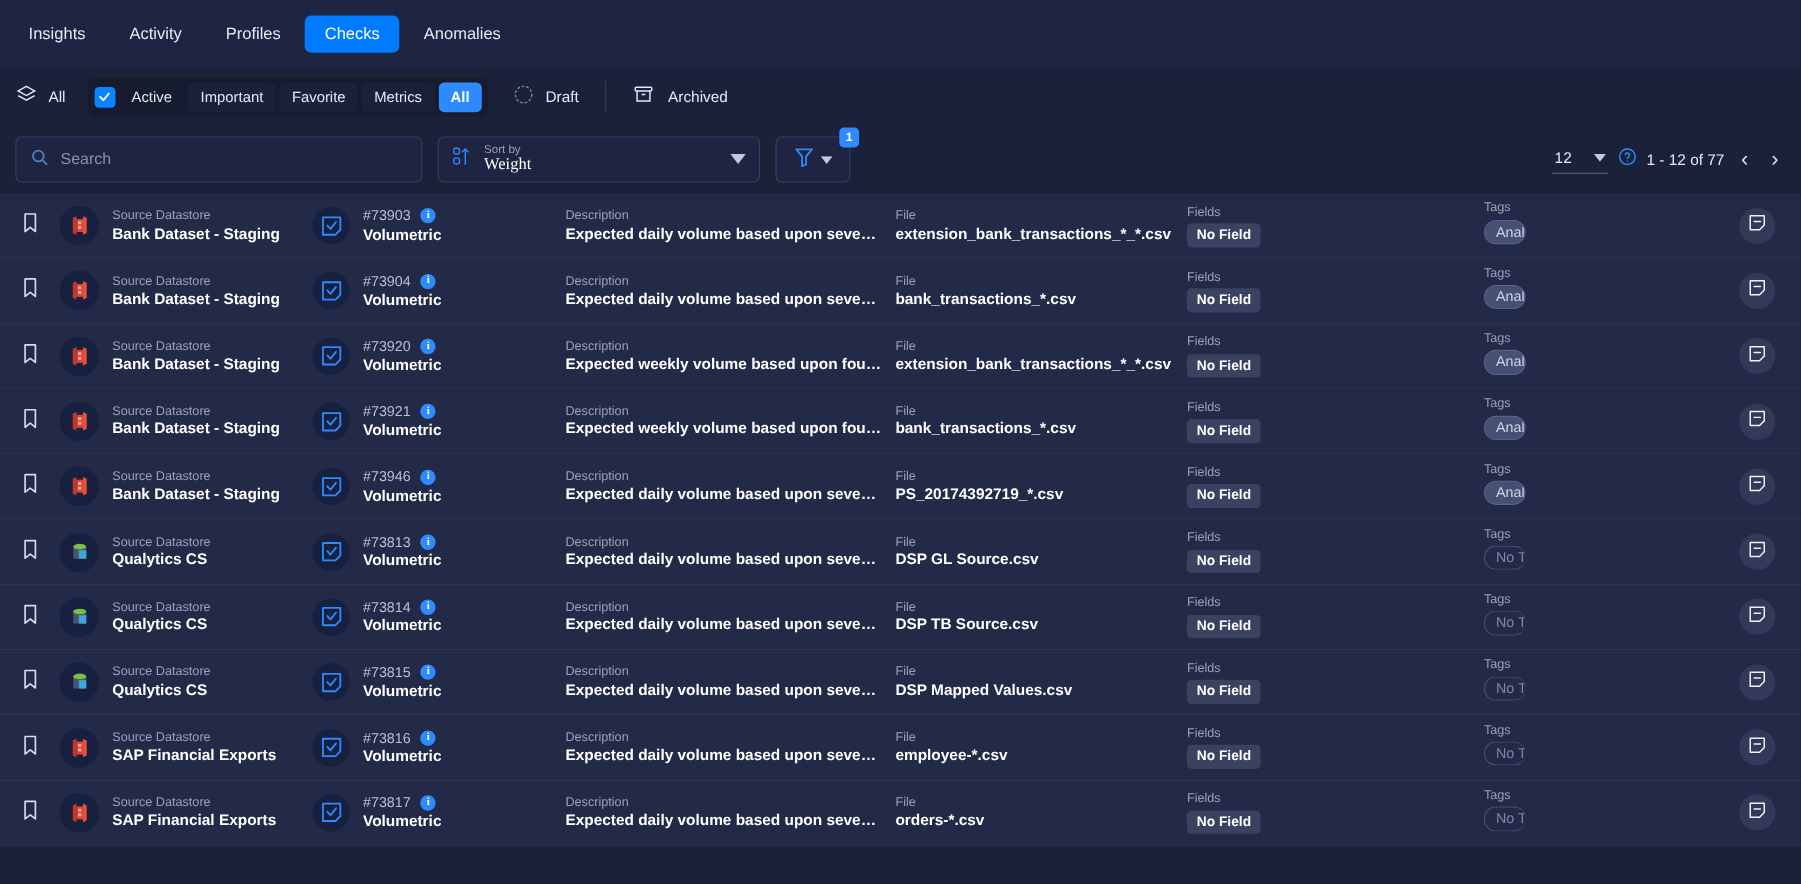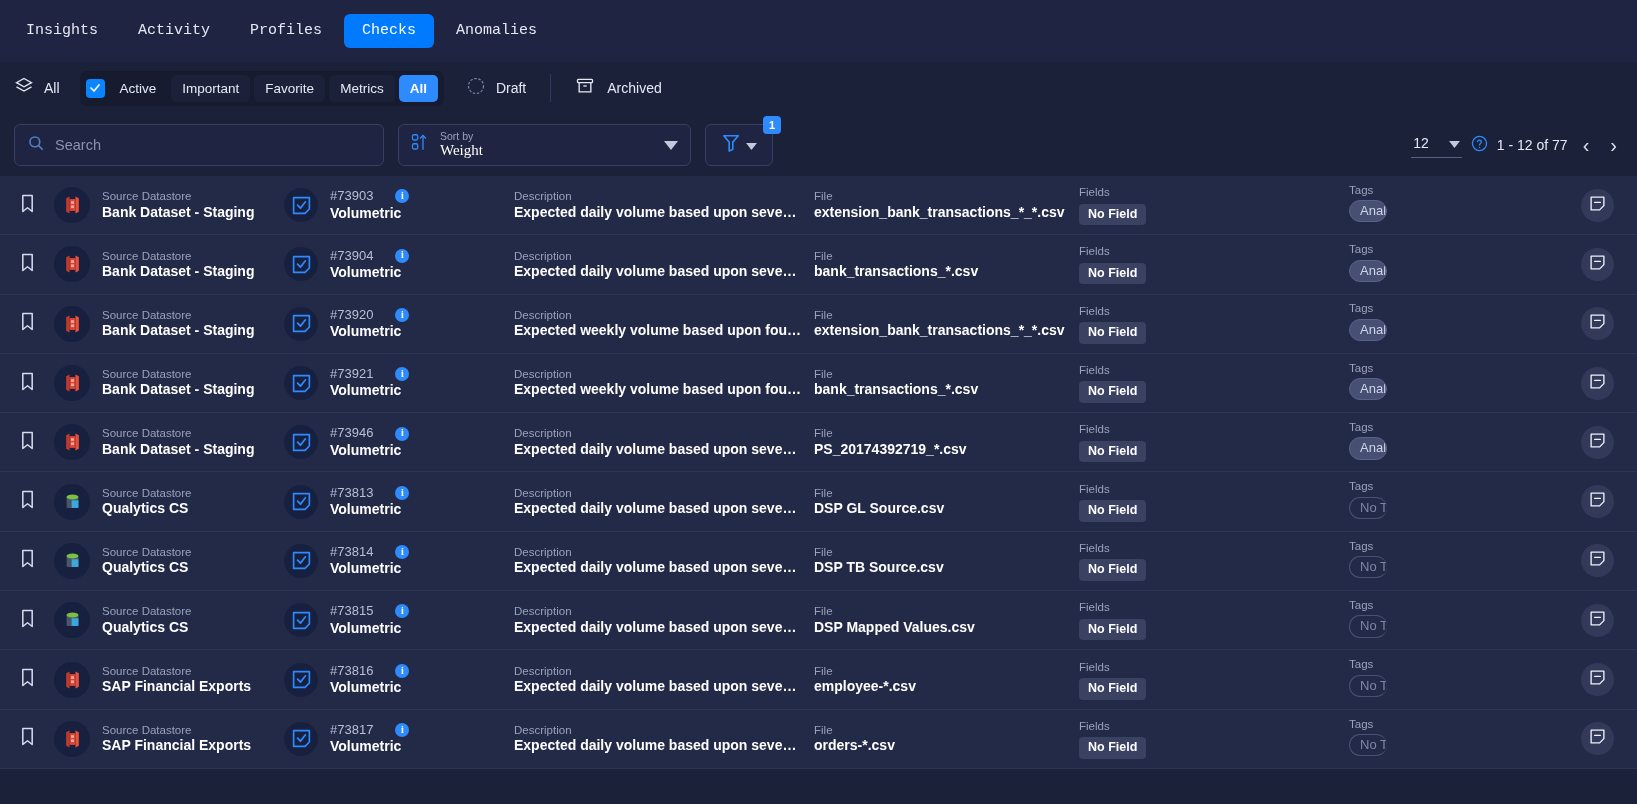--- a/index.html
+++ b/index.html
@@ -13,21 +13,20 @@
   body { position: relative; }
 
   
   .topnav {
     height: 62px;
     background: #1e2441;
     display: flex;
     align-items: center;
     padding-left: 8px;
     gap: 4px;
-    font-family: Liberation Mono, monospace;
   }
   .navtab {
     font-size: 15px;
     color: #e6e9f5;
     padding: 8px 18px;
     border-radius: 6px;
     line-height: 18px;
     cursor: pointer;
     white-space: nowrap;
   }
@@ -185,21 +184,21 @@
   .cell-check {
     width: 230px; flex: none;
     display: flex; align-items: center; gap: 12px;
   }
   .chk-icon-wrap {
     width: 34px; height: 34px; border-radius: 50%;
     background: #182040;
     display: flex; align-items: center; justify-content: center;
     flex: none;
   }
-  .cell-check .idline { display: flex; align-items: center; gap: 22px; }
+  .cell-check .idline { display: flex; align-items: center; gap: 9px; }
   .cell-check .cid { font-size: 13px; color: #b9bfd4; }
   .info-dot {
     width: 14px; height: 14px; border-radius: 50%;
     background: #2e8bff; color: #fff;
     font-size: 10px; font-weight: bold;
     display: flex; align-items: center; justify-content: center;
     font-family: "Liberation Serif", serif;
   }
 
   .cell-desc { width: 300px; flex: none; padding-right: 10px; }

